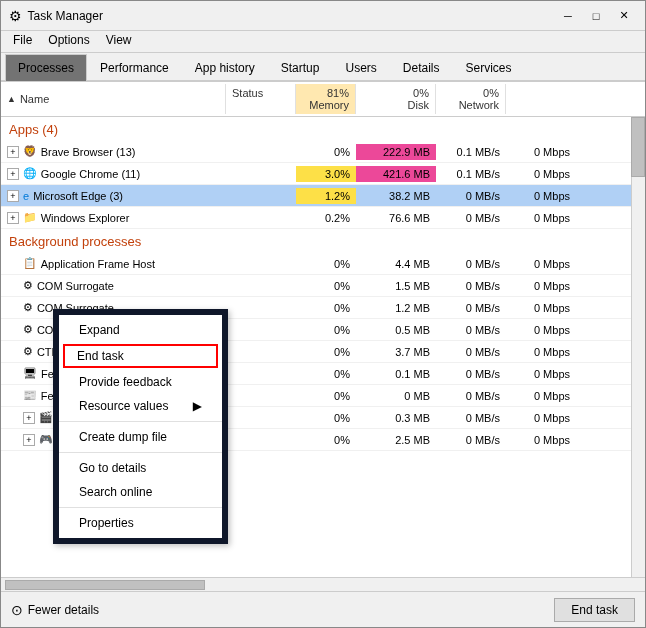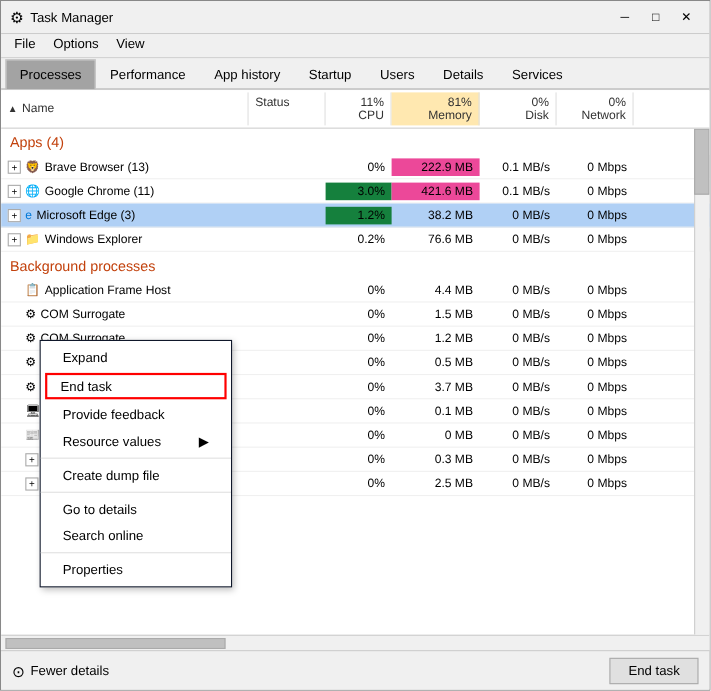--- a/index.html
+++ b/index.html
@@ -74,21 +74,21 @@
     .tab {
       padding: 6px 12px;
       font-size: 12px;
       cursor: pointer;
       border: 1px solid transparent;
       border-bottom: none;
       position: relative;
       top: 1px;
     }
     .tab.active {
-      background: #a3a3a3;
+      background: #737373;
       border-color: #ccc;
       border-bottom-color: white;
     }
     .content-area {
       flex: 1;
       display: flex;
       flex-direction: column;
       overflow: hidden;
       background: white;
     }
@@ -155,21 +155,21 @@
       height: 12px;
       border: 1px solid #aaa;
       background: white;
       cursor: pointer;
       display: flex;
       align-items: center;
       justify-content: center;
       font-size: 9px;
       flex-shrink: 0;
     }
-    .cpu-heat { background: #15803d; }
+    .cpu-heat { background: #fde047; }
     .mem-heat { background: #ec4899; }
     .scrollbar-track {
       position: absolute;
       right: 0;
       top: 0;
       bottom: 0;
       width: 14px;
       background: #f0f0f0;
       border-left: 1px solid #ccc;
     }
@@ -179,23 +179,23 @@
       right: 0;
       width: 14px;
       height: 60px;
       background: #c0c0c0;
       border: 1px solid #aaa;
     }
     
     .context-menu {
       position: absolute;
       top: 192px;
-      left: 35px;
+      left: 52px;
       background: white;
-      border: 1px solid #0f172a;
+      border: 6px solid #0f172a;
       box-shadow: 2px 2px 6px rgba(0,0,0,0.25);
       z-index: 100;
       min-width: 175px;
       padding: 3px 0;
     }
     .ctx-item {
       padding: 5px 20px;
       font-size: 12px;
       cursor: pointer;
       display: flex;
@@ -290,24 +290,20 @@
   </div>
 
   <div class="content-area">
 
     <div class="table-header">
       <div class="th" style="text-align:left; display:flex; align-items:center; gap:4px;">
         <span style="font-size:9px;">▲</span>
         <span>Name</span>
       </div>
       <div class="th" style="text-align:left;">Status</div>
-      <div class="th">
-        <div>11%</div>
-        <div>CPU</div>
-      </div>
       <div class="th" style="background:#ffe8b0;">
         <div>81%</div>
         <div>Memory</div>
       </div>
       <div class="th">
         <div>0%</div>
         <div>Disk</div>
       </div>
       <div class="th">
         <div>0%</div>

